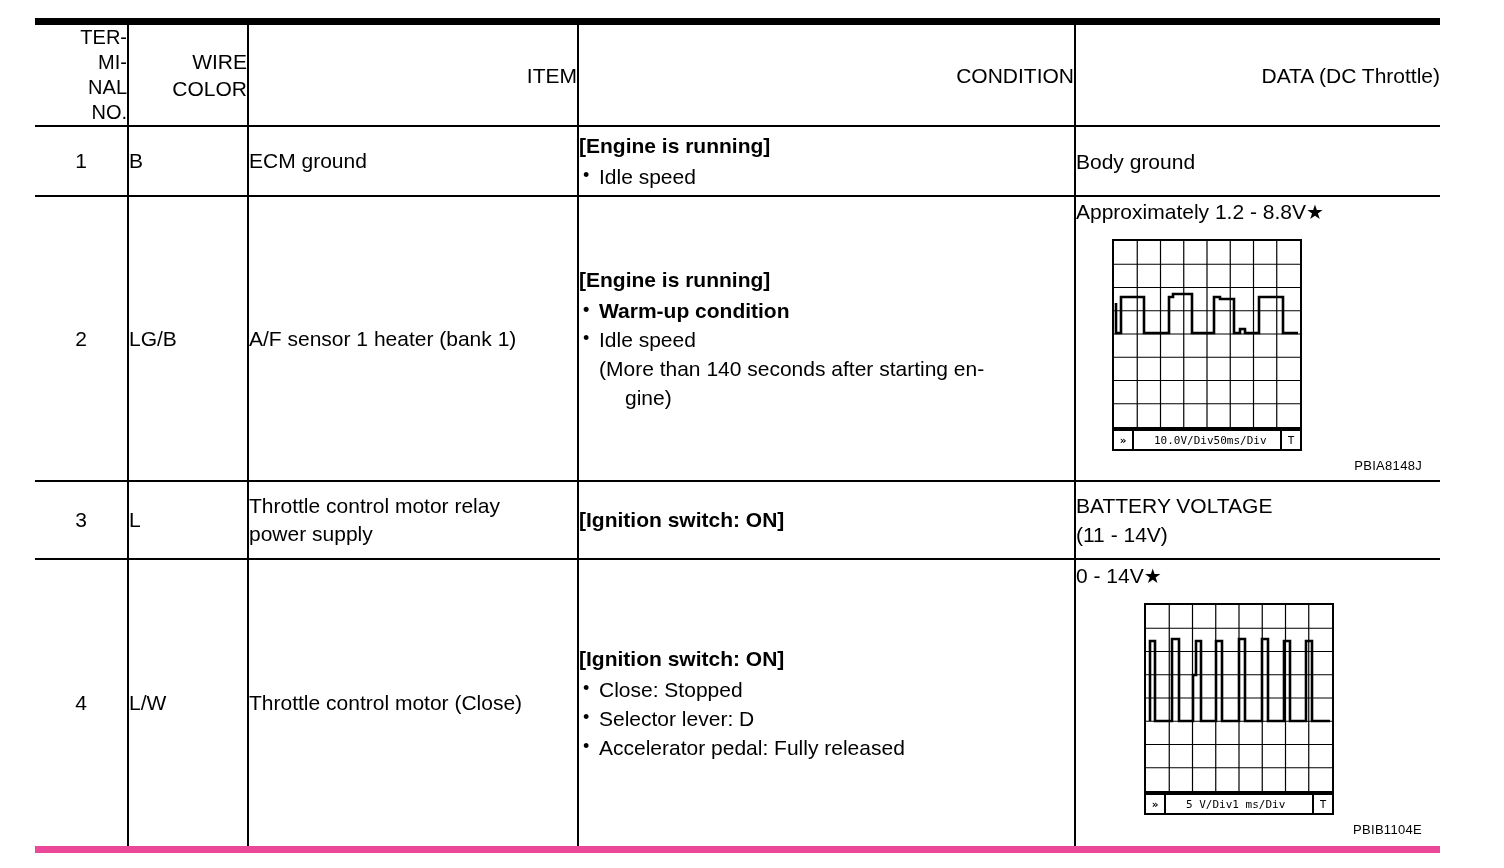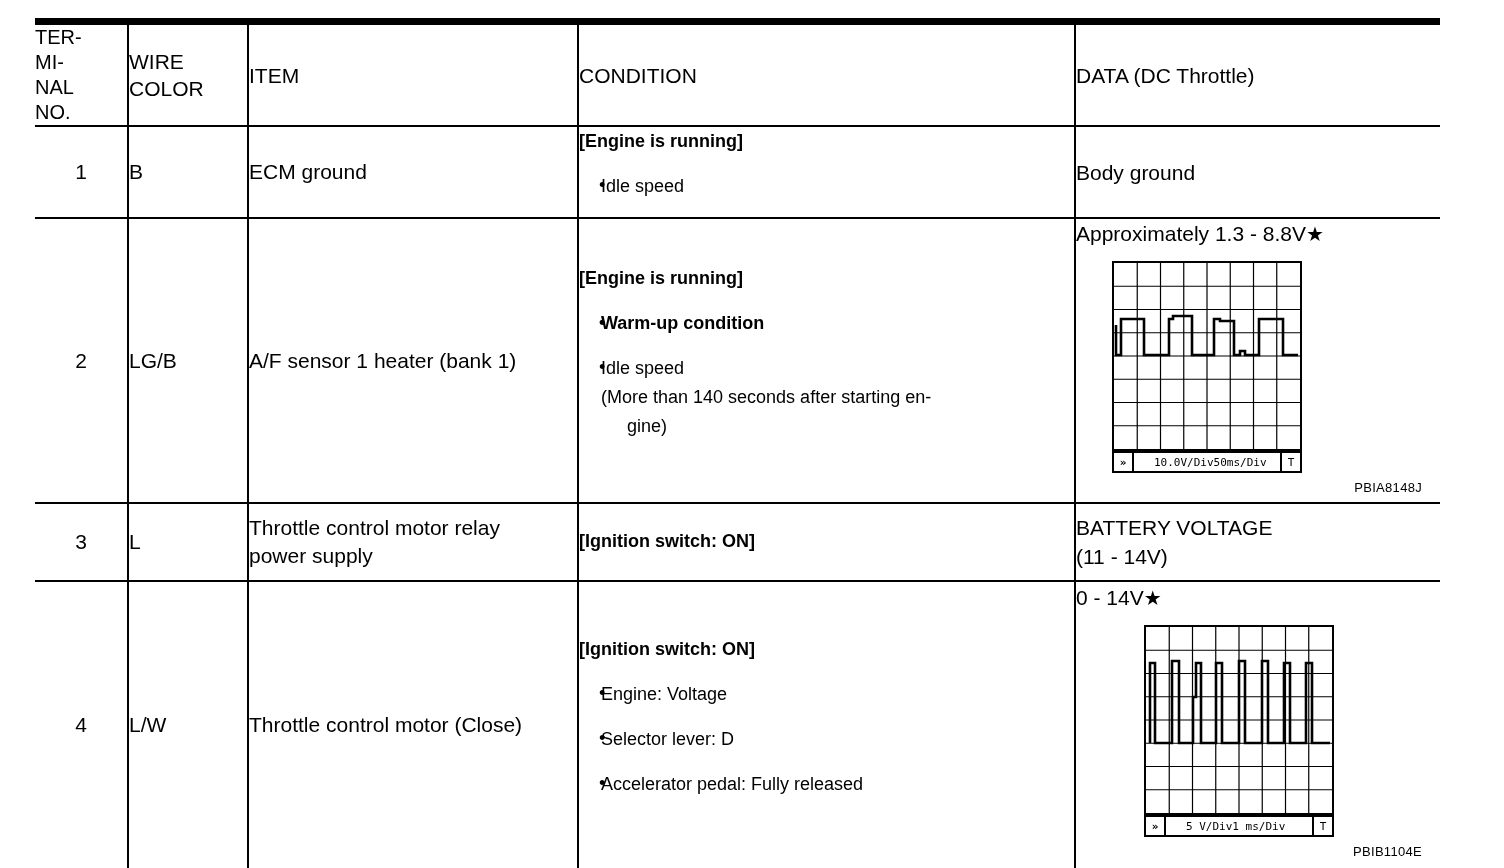--- a/index.html
+++ b/index.html
@@ -41,53 +41,53 @@
     font-weight: normal;
   }
   
   .ecm-table tr > td:first-child,
   .ecm-table tr > th:first-child { border-left: none; }
   .ecm-table tr > td:last-child,
   .ecm-table tr > th:last-child { border-right: none; }
 
   
   .ecm-table thead tr th { border-top: 7px solid #000; }
-  .ecm-table tbody tr:last-child td { border-bottom: 7px solid #404040; }
+  .ecm-table tbody tr:last-child td { border-bottom: 7px solid #ec4899; }
 
   
   .col-term  { width: 93px; }
   .col-wire  { width: 120px; }
   .col-item  { width: 330px; }
   .col-cond  { width: 497px; }
   .col-data  { width: 365px; }
 
   
   .hdr {
-    text-align: left;
+    text-align: right;
     font-size: 21px;
     line-height: 27px;
     padding: 14px 4px;
     height: 104px;
     box-sizing: border-box;
   }
   .hdr-term { font-size: 20px; line-height: 25px; }
 
   
   .c-term, .c-wire {
     text-align: center;
     font-size: 21px;
   }
   .c-wire { text-align: left; padding-left: 16px; }
   .c-item {
     font-size: 21px;
     line-height: 28px;
     padding: 6px 10px 6px 14px;
   }
   .c-cond {
-    font-size: 18px;
+    font-size: 21px;
     line-height: 29px;
     padding: 10px 12px 10px 14px;
     vertical-align: middle;
   }
   .c-data {
     font-size: 21px;
     line-height: 29px;
     padding: 8px 10px 8px 12px;
     vertical-align: top;
   }
@@ -97,22 +97,22 @@
     font-weight: bold;
     margin: 0 0 2px 0;
   }
   ul.bullets {
     list-style: none;
     margin: 0;
     padding: 0;
   }
   ul.bullets li {
     position: relative;
-    padding-left: 6px;
-    margin: 16px;
+    padding-left: 20px;
+    margin: 0;
   }
   ul.bullets li::before {
     content: "\2022";
     position: absolute;
     left: 4px;
     top: -1px;
     font-size: 18px;
   }
   ul.bullets li.b-bold { font-weight: bold; }
   ul.bullets li .cont {
@@ -248,21 +248,21 @@
             <li class="b-bold"><span>Warm-up condition</span></li>
             <li>
               <span>Idle speed</span>
               <span class="cont">(More than 140 seconds after starting en-</span>
               <span class="cont" style="padding-left:26px;">gine)</span>
             </li>
           </ul>
         </td>
         <td class="c-data">
           <div class="data-line">
-            <span>Approximately 1.3 - 8.8V</span><span class="star">★</span>
+            <span>Approximately 1.2 - 8.8V</span><span class="star">★</span>
           </div>
 
           <div class="scope-wrap">
             <div class="scope">
               <svg width="186" height="186" viewBox="0 0 186 186">
                 <g stroke="#000" stroke-width="1.2" fill="none">
                   <line x1="23.25" y1="0" x2="23.25" y2="186"></line>
                   <line x1="46.5" y1="0" x2="46.5" y2="186"></line>
                   <line x1="69.75" y1="0" x2="69.75" y2="186"></line>
                   <line x1="93" y1="0" x2="93" y2="186"></line>
@@ -307,21 +307,21 @@
         </td>
       </tr>
 
       <tr style="height:290px;">
         <td class="c-term">4</td>
         <td class="c-wire">L/W</td>
         <td class="c-item">Throttle control motor (Close)</td>
         <td class="c-cond">
           <div class="cond-head">[Ignition switch: ON]</div>
           <ul class="bullets">
-            <li><span>Engine: Voltage</span></li>
+            <li><span>Close: Stopped</span></li>
             <li><span>Selector lever: D</span></li>
             <li><span>Accelerator pedal: Fully released</span></li>
           </ul>
         </td>
         <td class="c-data">
           <div class="data-line">
             <span>0 - 14V</span><span class="star">★</span>
           </div>
 
           <div class="scope-wrap" style="margin-left:68px;">

